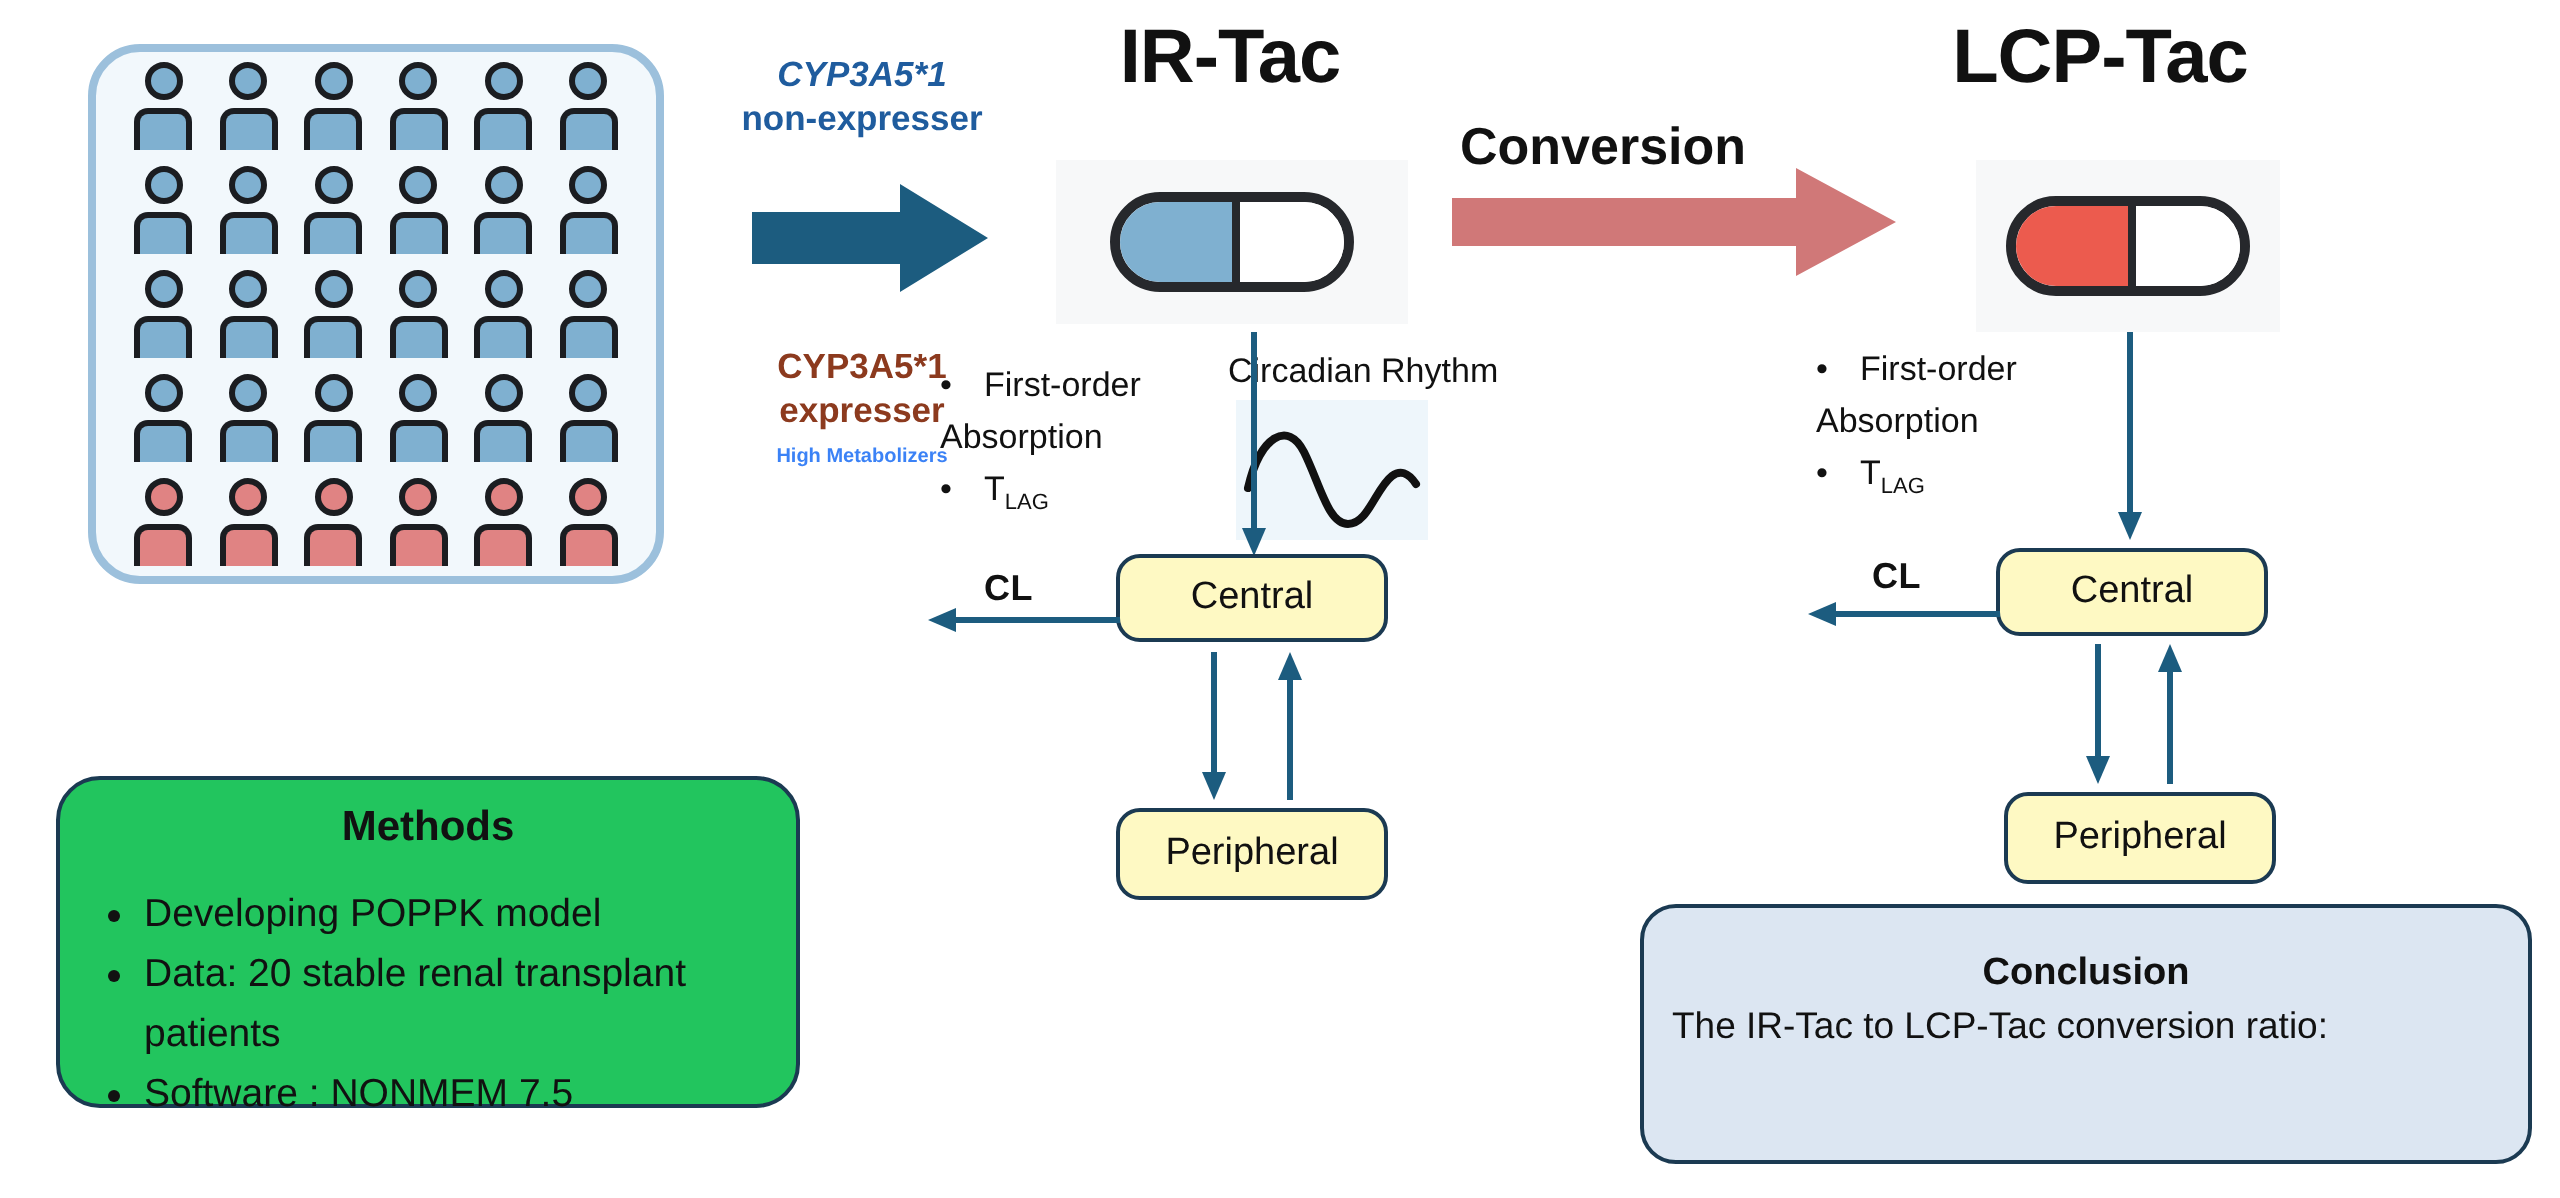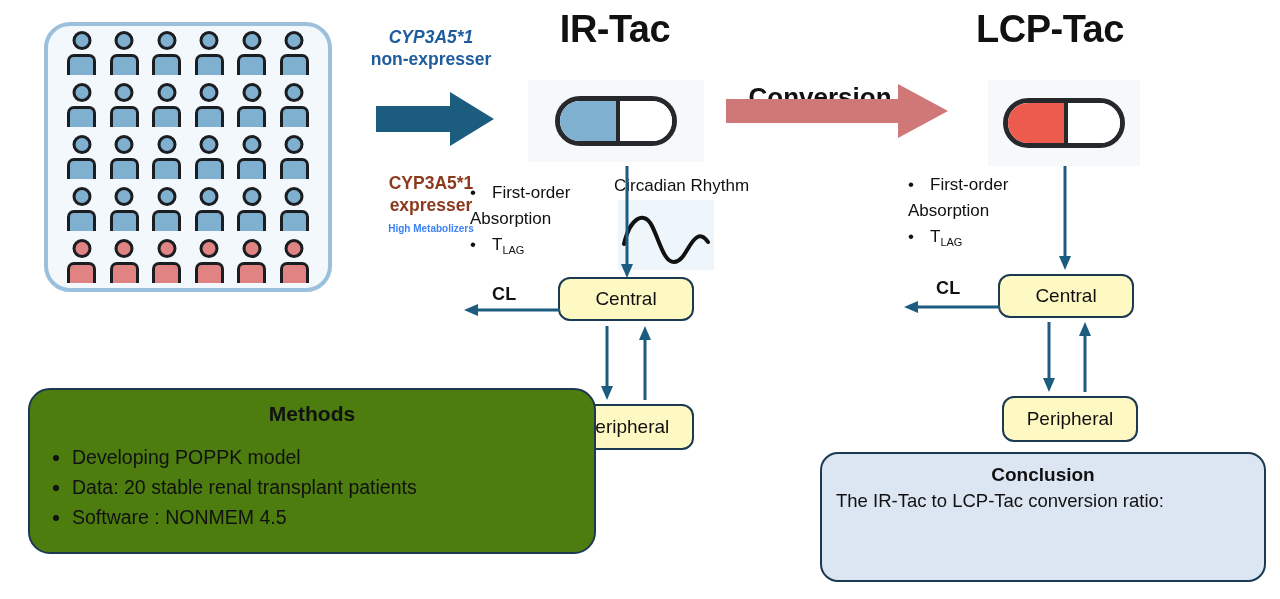--- a/index.html
+++ b/index.html
@@ -48,21 +48,21 @@
     font-size:17.5px;line-height:22px;font-weight:bold;
   }
   #expresser-label .gene-line{color:#8C3A1E;}
   #expresser-label .high{color:#3b82f6;font-size:10px;line-height:20px;display:block;margin-top:3px;}
   #navy-arrow{left:376px;top:92px;width:118px;height:54px;}
   #salmon-arrow{left:726px;top:84px;width:222px;height:54px;}
 
   
   #ir-title{left:520px;top:8px;width:190px;text-align:center;font-size:38px;font-weight:bold;letter-spacing:-0.5px;}
   #lcp-title{left:950px;top:8px;width:200px;text-align:center;font-size:38px;font-weight:bold;letter-spacing:-0.5px;}
-  #conversion-title{left:730px;top:58px;width:180px;text-align:center;font-size:26px;font-weight:bold;margin-top:24px;}
+  #conversion-title{left:730px;top:58px;width:180px;font-size:26px;font-weight:bold;}
 
   
   .capsule-wrap{background:#F7F8F9;}
   #ir-capsule-wrap{left:528px;top:80px;width:176px;height:82px;}
   #lcp-capsule-wrap{left:988px;top:80px;width:152px;height:86px;}
   .capsule{
     position:absolute;left:50%;top:50%;transform:translate(-50%,-50%);
     width:122px;height:50px;border:5px solid #26282C;border-radius:26px;
     background:#ffffff;box-sizing:border-box;overflow:hidden;display:flex;
   }
@@ -93,32 +93,32 @@
   #ir-peripheral{left:558px;top:404px;width:136px;height:46px;}
   #lcp-central{left:998px;top:274px;width:136px;height:44px;}
   #lcp-peripheral{left:1002px;top:396px;width:136px;height:46px;}
 
   .cl-label{font-size:18px;font-weight:bold;letter-spacing:0.3px;}
   #ir-cl{left:492px;top:284px;}
   #lcp-cl{left:936px;top:278px;}
 
   
   #methods-box{
-    left:28px;top:388px;width:568px;height:166px;
-    background:#4d7c0f;border:2.5px solid #1B3A52;border-radius:22px;
+    left:28px;top:388px;width:372px;height:166px;
+    background:#22c55e;border:2.5px solid #1B3A52;border-radius:22px;
     box-sizing:border-box;padding:12px 18px;
   }
   #methods-title{text-align:center;font-size:21px;font-weight:bold;margin-bottom:16px;}
   #methods-list{margin:0;padding-left:24px;font-size:19.5px;line-height:30px;}
 
   
   #conclusion-box{
     left:820px;top:452px;width:446px;height:130px;
     background:#DCE6F2;border:2.5px solid #1B3A52;border-radius:18px;
-    box-sizing:border-box;padding:10px 14px;
+    box-sizing:border-box;padding:22px 14px;
   }
   #conclusion-title{text-align:center;font-size:19px;font-weight:bold;margin-bottom:2px;}
   .concl-line{font-size:18.5px;line-height:25px;white-space:pre;}
   .concl-row{display:flex;font-size:18.5px;line-height:25px;}
   .concl-row .grp{width:246px;}
 
   svg{display:block;overflow:visible;}
 </style>
 </head>
 <body>
@@ -379,20 +379,20 @@
     <line x1="7" y1="70" x2="7" y2="12" stroke="#1C5C7F" stroke-width="3"></line>
     <polygon points="7,0 1,14 13,14" fill="#1C5C7F"></polygon>
   </svg>
 </div>
 
 <div class="abs" id="methods-box">
   <div id="methods-title">Methods</div>
   <ul id="methods-list">
       <li>Developing POPPK model</li>
       <li>Data: 20 stable renal transplant patients</li>
-      <li>Software : NONMEM 4.5</li>
+      <li>Software : NONMEM 7.5</li>
     </ul>
 </div>
 
 <div class="abs" id="conclusion-box">
   <div id="conclusion-title">Conclusion</div>
   <div class="concl-line">The IR-Tac to LCP-Tac conversion ratio:</div>
 </div>
 
 </body></html>

